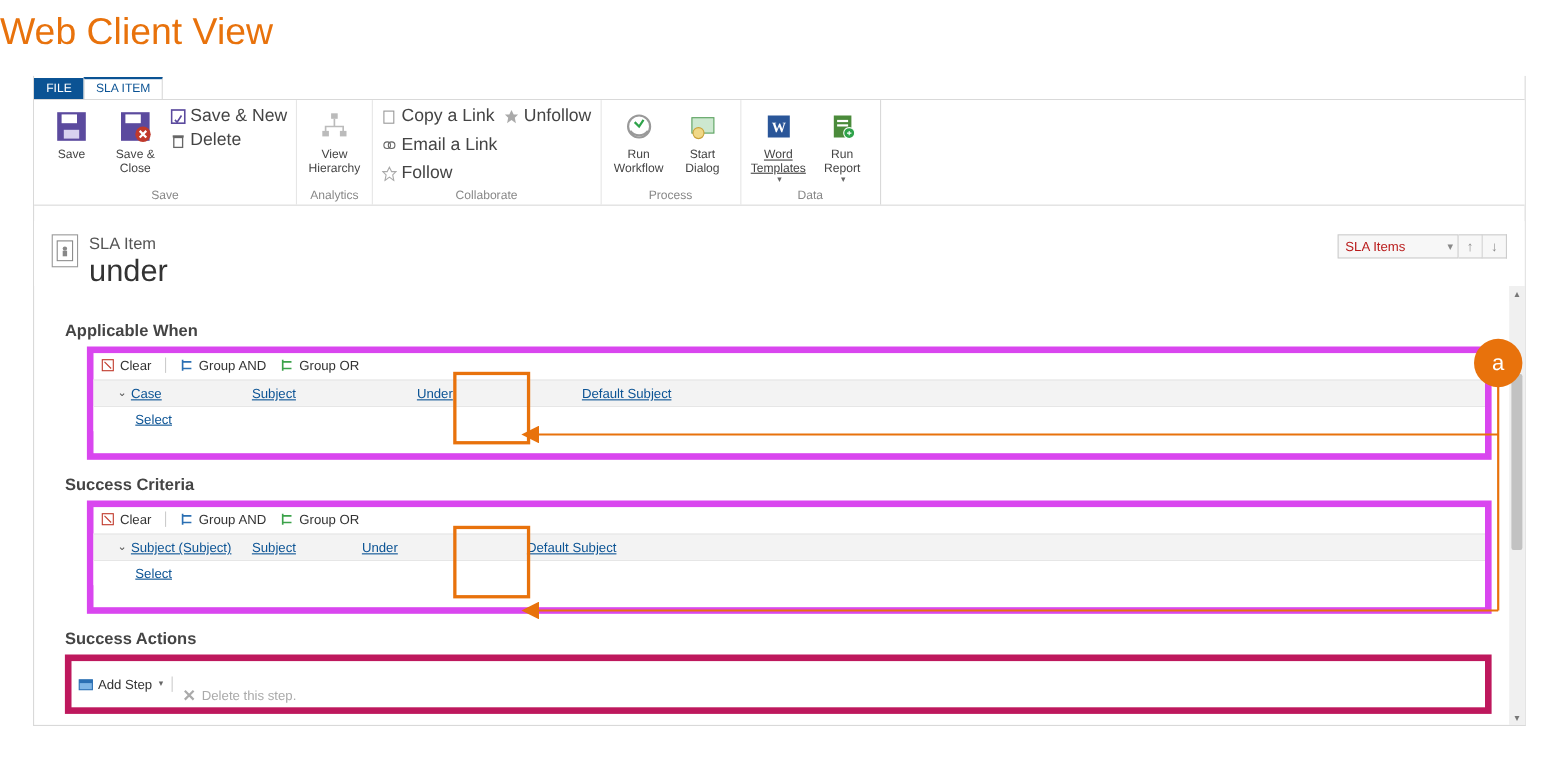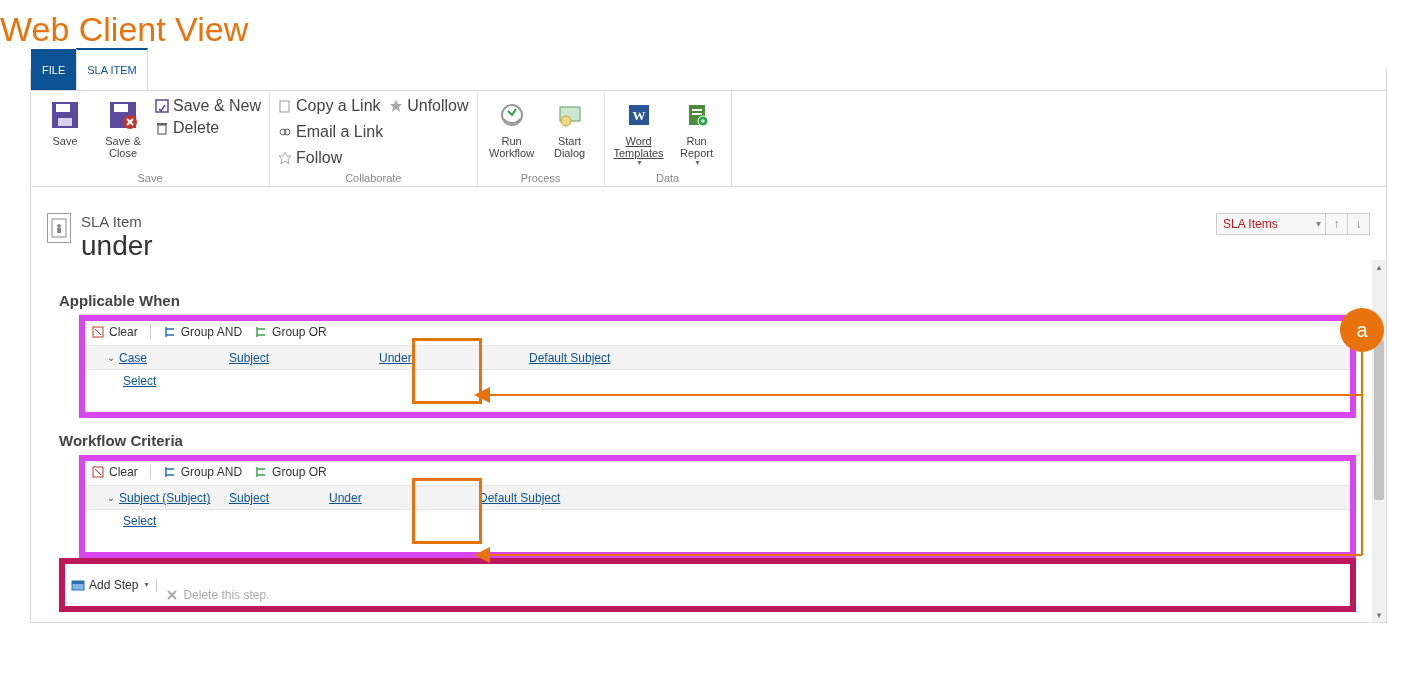--- a/index.html
+++ b/index.html
@@ -25,21 +25,21 @@
   }
   
   .tabbar {
     display: flex;
     align-items: flex-end;
     height: 22px;
     border-bottom: 1px solid #d9d9d9;
   }
   .tab {
     font-size: 11px;
-    padding: 14px 10px;
+    padding: 3px 10px;
     border: 1px solid #d9d9d9;
     border-bottom: none;
     cursor: pointer;
   }
   .tab.file { background: #0B5394; color: #fff; border-color:#0B5394; }
   .tab.sla { background: #fff; color: #0B5394; border-top: 2px solid #0B5394; }
   
   .ribbon {
     display: flex;
     border-bottom: 1px solid #d9d9d9;
@@ -160,20 +160,37 @@
                   <rect x="2" y="2" width="10" height="2" fill="#666"></rect>
                 </svg>
               </span>
             <span>Delete</span>
           </div>
         </div>
       </div>
       <div class="rgroup-label">Save</div>
     </div>
 
+    <div class="rgroup">
+      <div class="rgroup-body">
+        <div class="bigbtn">
+          <span class="ico">
+            <svg width="28" height="28" viewBox="0 0 28 28">
+                <rect x="11" y="2" width="6" height="5" fill="#bbb"></rect>
+                <rect x="3" y="18" width="6" height="5" fill="#bbb"></rect>
+                <rect x="19" y="18" width="6" height="5" fill="#bbb"></rect>
+                <path d="M14 7 V14 M14 14 H6 V18 M14 14 H22 V18" stroke="#bbb" stroke-width="1.5" fill="none"></path>
+              </svg>
+          </span>
+          <span style="white-space:pre-line;">View
+Hierarchy</span>
+        </div>
+      </div>
+      <div class="rgroup-label">Analytics</div>
+    </div>
 
     <div class="rgroup">
       <div class="rgroup-body">
         <div class="smallcol" style="gap:8px;">
           <div class="smallbtn">
             <span class="sico">
                 <svg width="14" height="14">
                   <rect x="2" y="2" width="9" height="11" fill="none" stroke="#999"></rect>
                 </svg>
               </span>
@@ -337,21 +354,21 @@
         </div>
         <div class="cond-row white">
           <span class="indent"></span>
             <span class="indent"></span>
             <span class="indent"></span>
           <span class="link">Select</span>
         </div>
         <div style="height:20px;"></div>
       </div>
 
-      <div class="section-title">Workflow Criteria</div>
+      <div class="section-title">Success Criteria</div>
       <div class="cond-box">
         <div class="toolbar">
           <div class="tbtn">
             <span class="sico">
                 <svg width="14" height="14">
                   <rect x="2" y="2" width="10" height="10" fill="#fff" stroke="#C0392B"></rect>
                   <path d="M4 4 L10 10" stroke="#C0392B"></path>
                 </svg>
               </span>
             <span>Clear</span>
@@ -385,20 +402,21 @@
         </div>
         <div class="cond-row white">
           <span class="indent"></span>
             <span class="indent"></span>
             <span class="indent"></span>
           <span class="link">Select</span>
         </div>
         <div style="height:20px;"></div>
       </div>
 
+      <div class="section-title">Success Actions</div>
       <div class="actions-bar">
         <div class="tbtn">
           <span class="sico">
               <svg width="14" height="14">
                 <rect x="1" y="3" width="12" height="9" fill="#7FB6E6" stroke="#2A6FB3"></rect>
                 <rect x="1" y="3" width="12" height="3" fill="#2A6FB3"></rect>
               </svg>
             </span>
           <span>Add Step</span>
           <span class="caret">▾</span>

